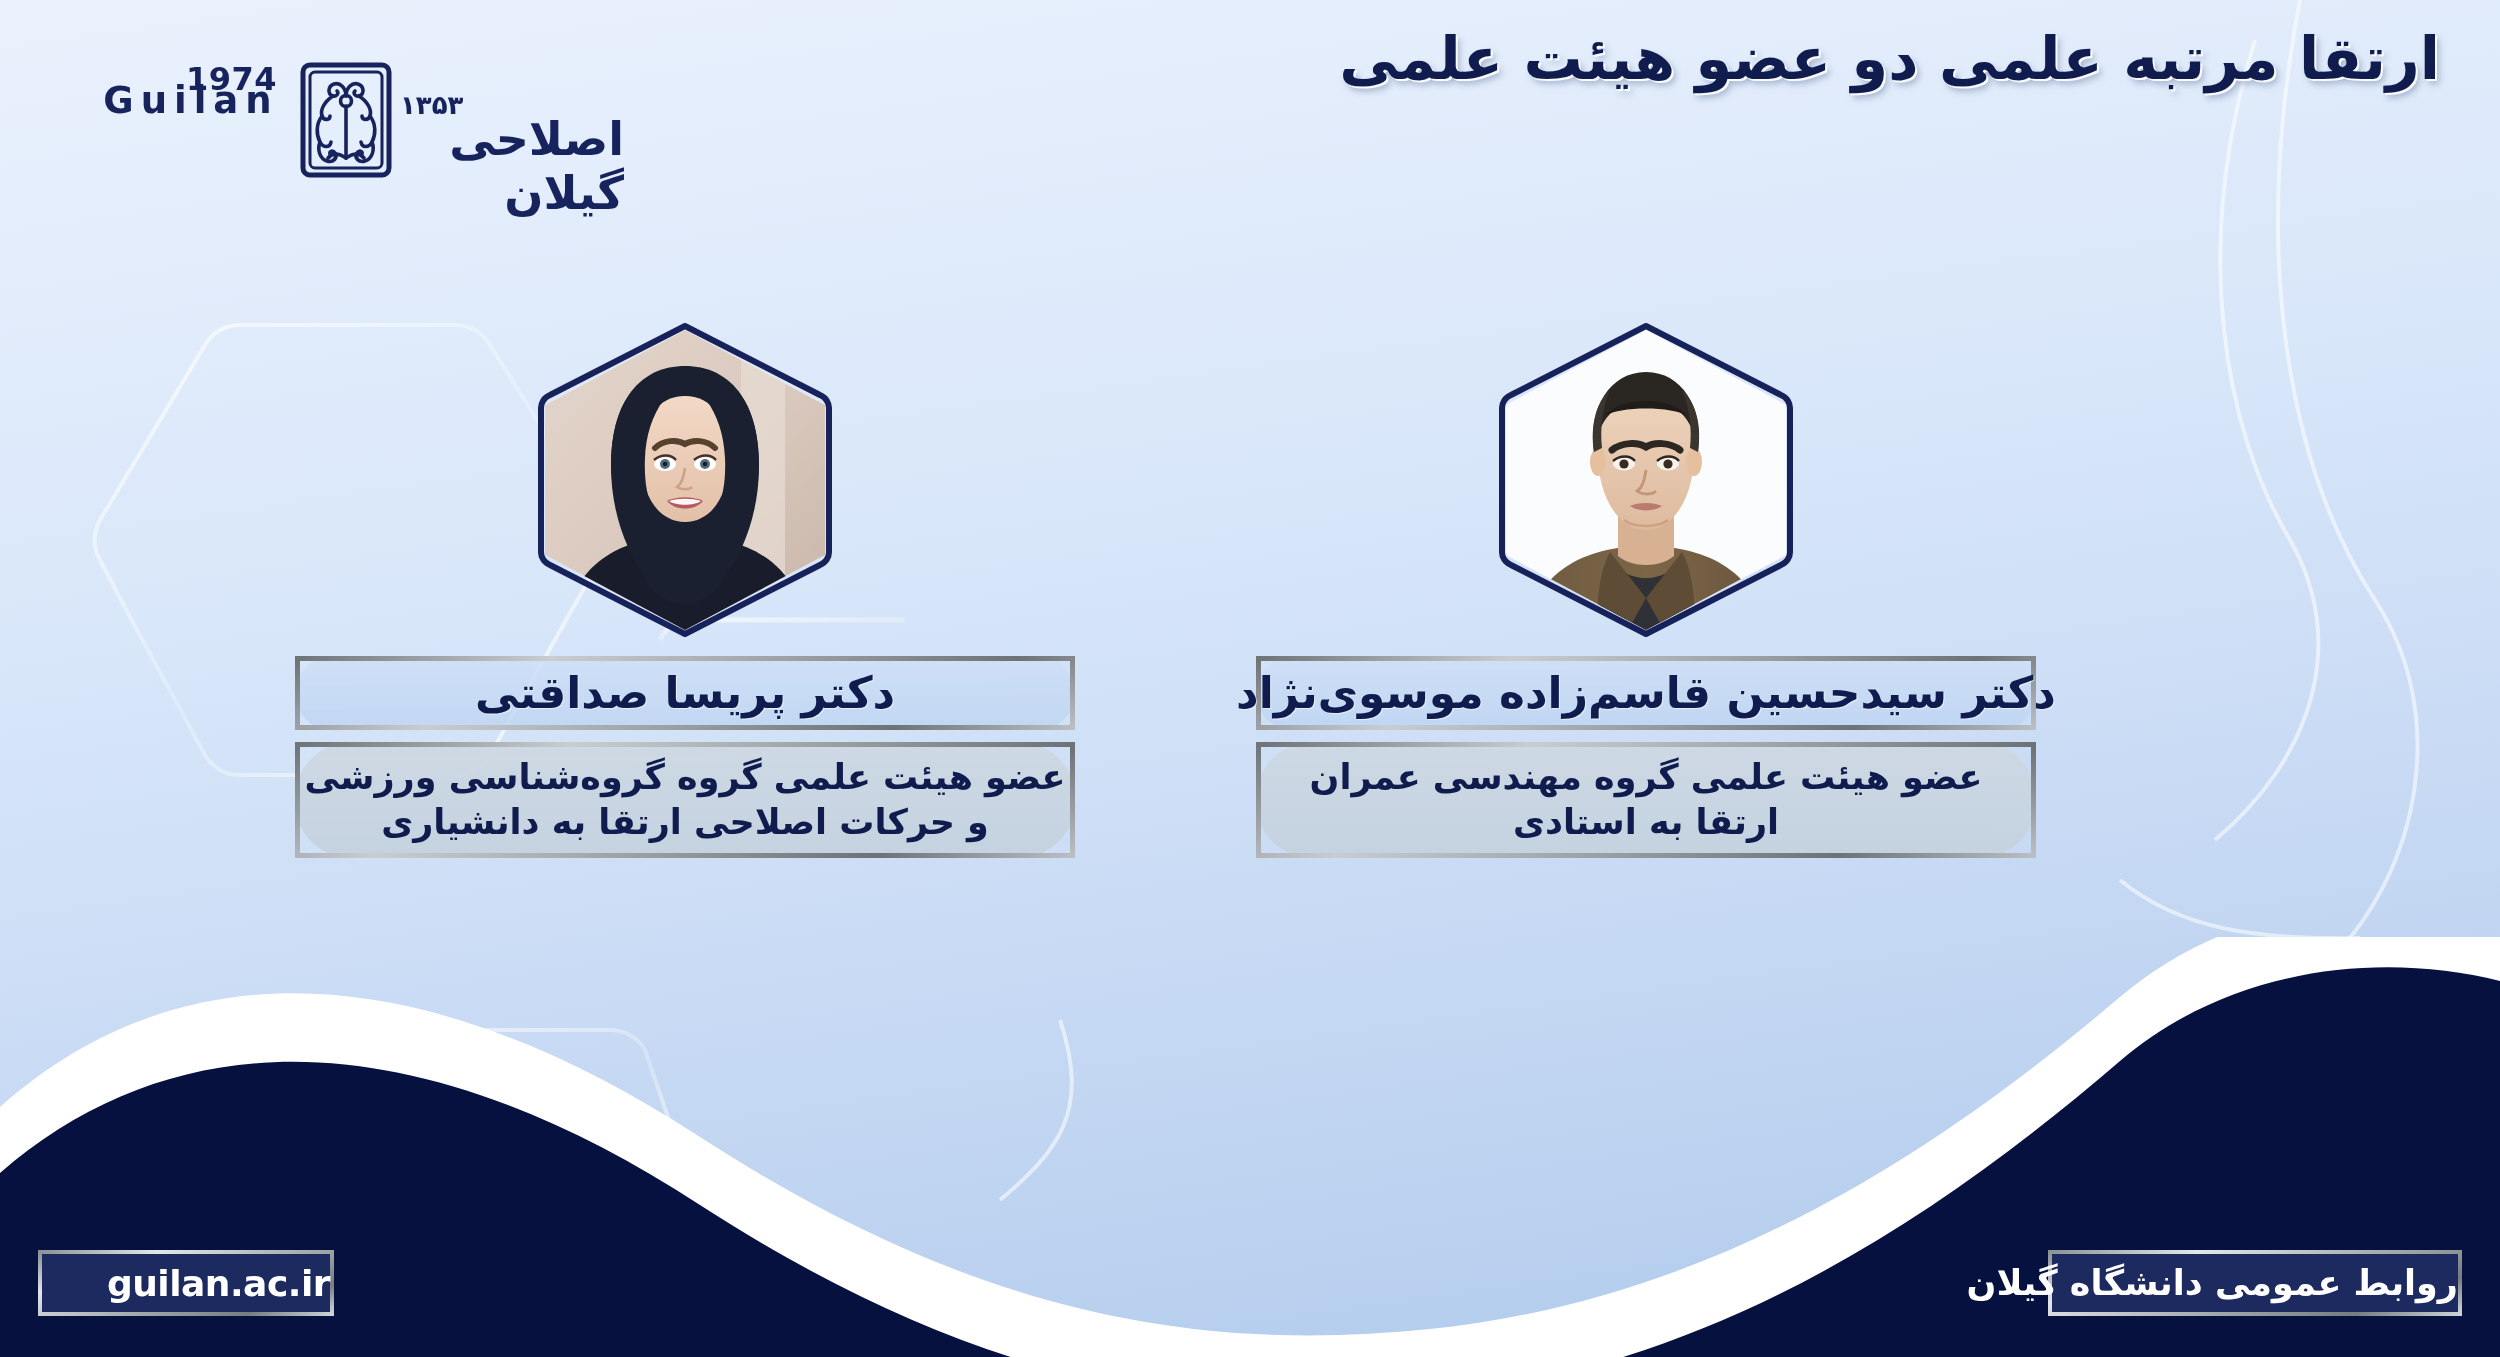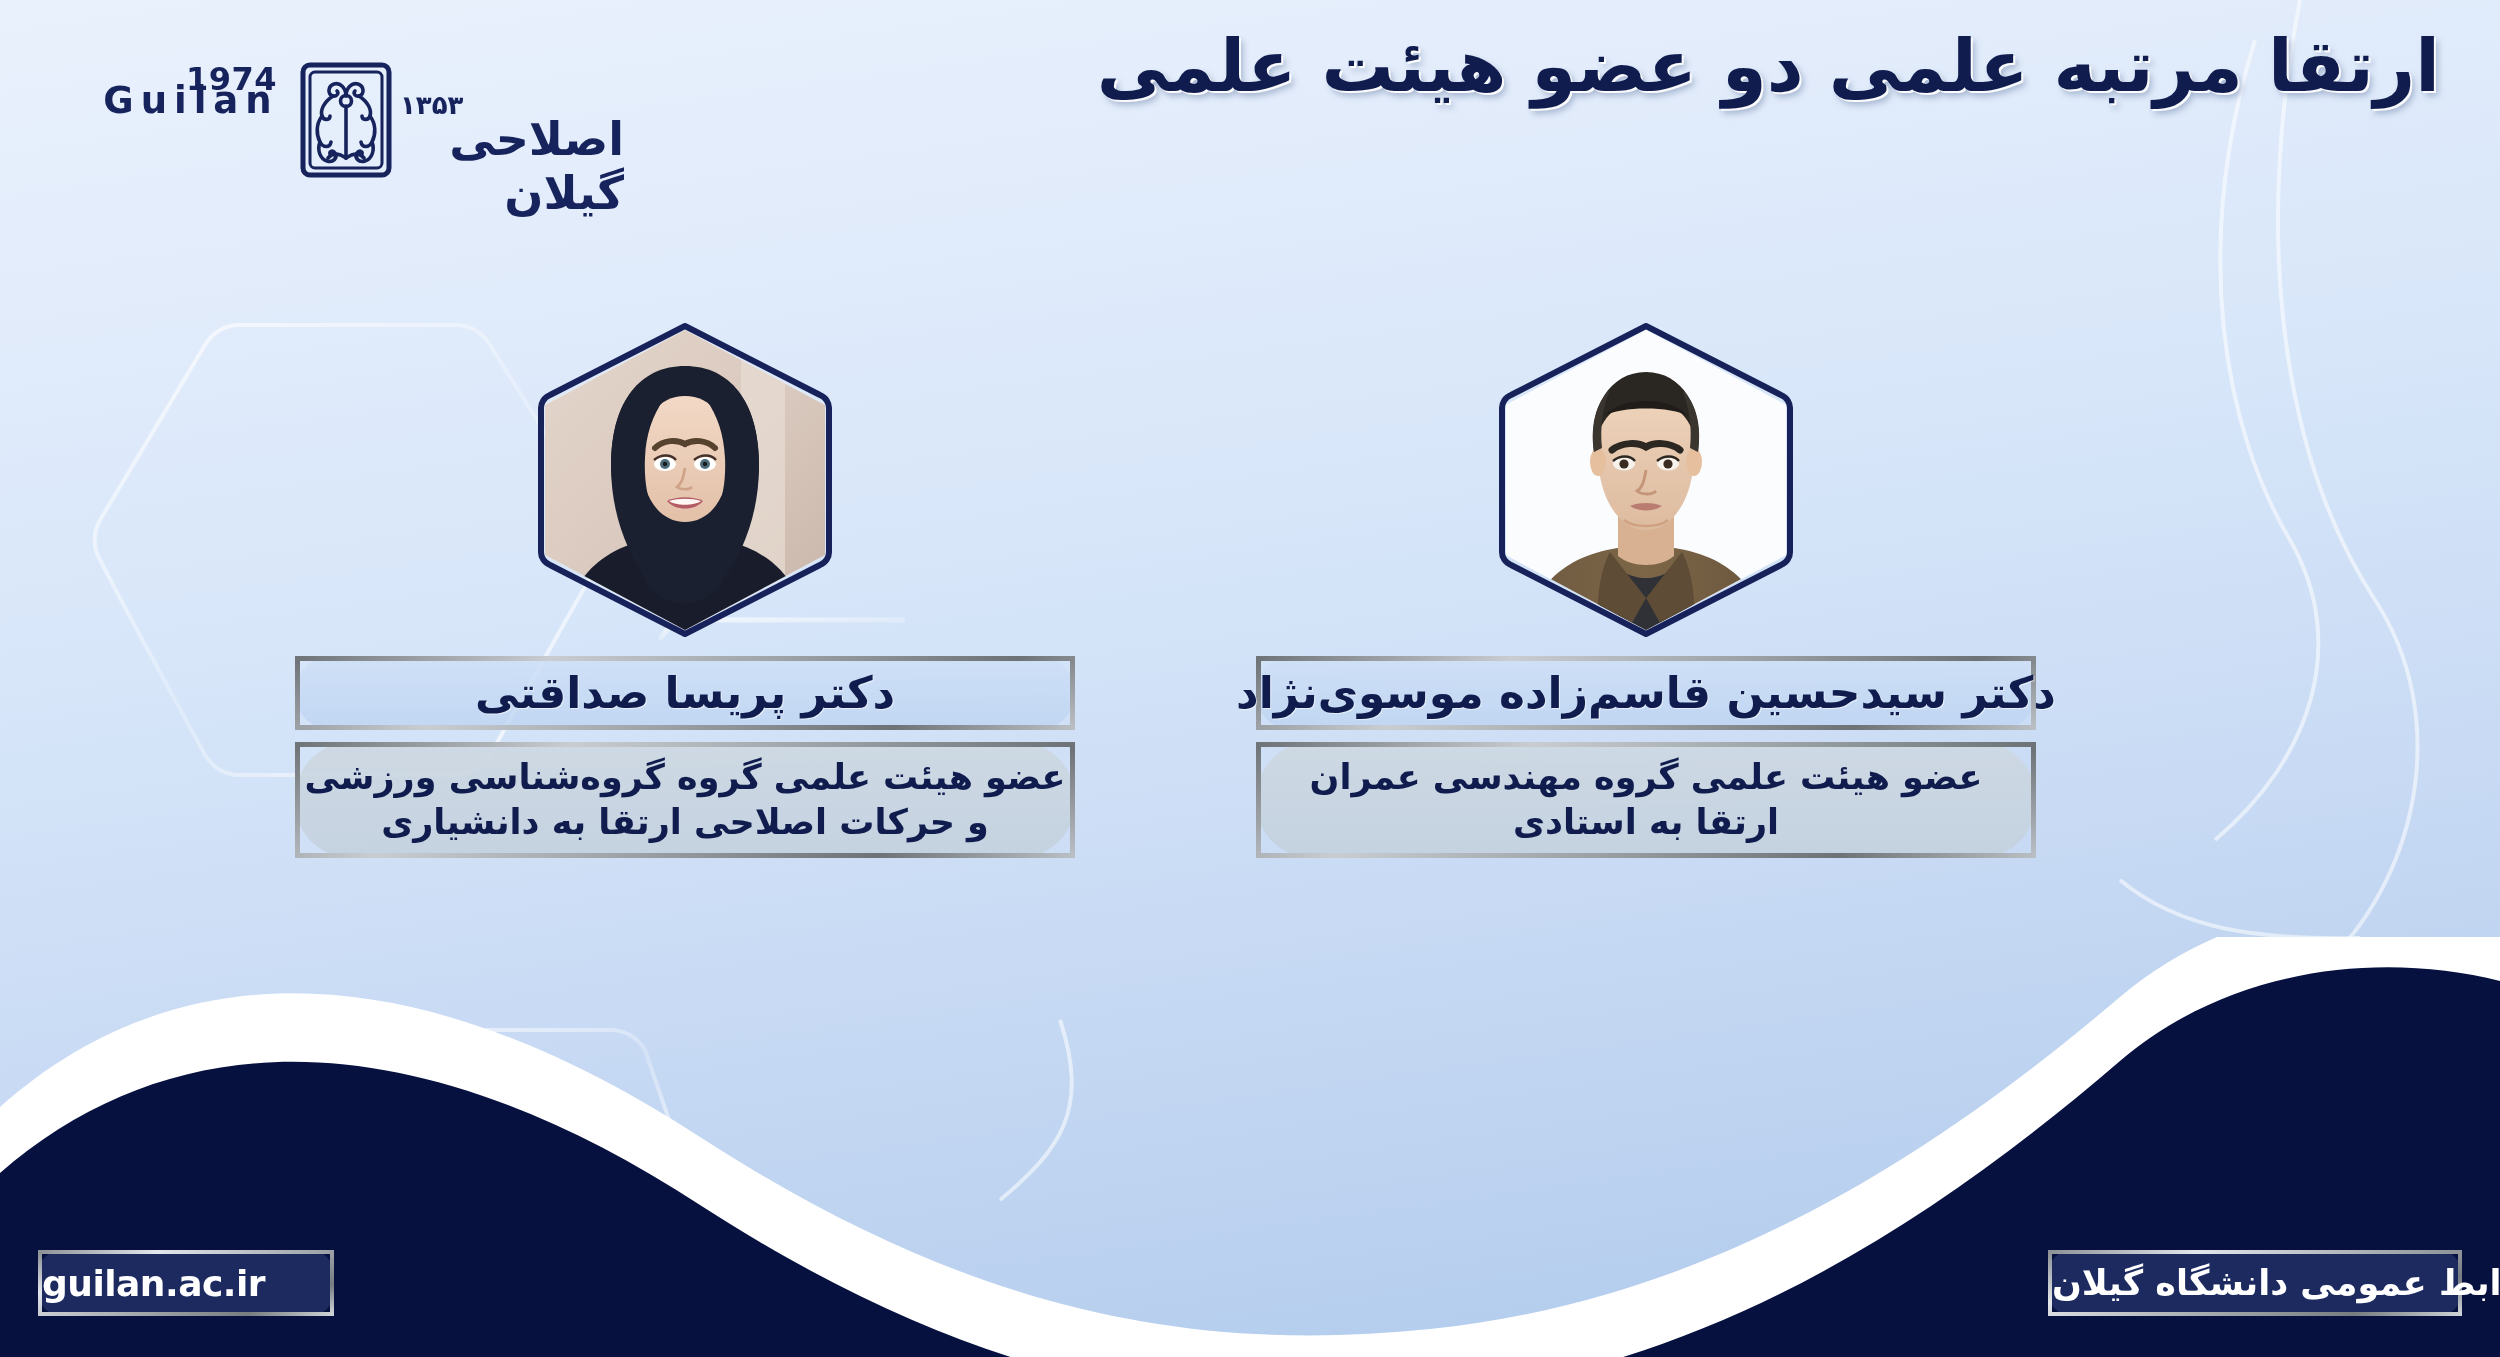--- a/index.html
+++ b/index.html
@@ -41,21 +41,21 @@
     direction:rtl;
   }
   .logo-fa{
     position:absolute;left:316px;top:22px;width:230px;height:120px;
   }
 
   .headline{
     position:absolute;right:60px;top:24px;width:1560px;
     text-align:right;direction:rtl;
     font-family:"DejaVu Sans","Liberation Sans",sans-serif;
-    font-weight:bold;font-size:72px;line-height:1.18;
+    font-weight:bold;font-size:59px;line-height:1.18;
     color:#101c4e;
     text-shadow:
       2px 2px 0 rgba(255,255,255,.92),
       4px 5px 6px rgba(120,140,175,.55);
     letter-spacing:-1px;
   }
 
   
   .person{position:absolute;top:330px;width:780px;}
   .person.left{left:295px;}
@@ -106,23 +106,23 @@
     line-height:1.28;white-space:nowrap;
   }
 
   
   .footer-svg{position:absolute;left:0;bottom:0;width:2500px;height:420px;}
 
   .pill{
     position:absolute;bottom:41px;height:66px;
     border:4px solid;
     border-image:linear-gradient(160deg,#8d9296,#e2e6ea 25%,#a9aeb2 55%,#777c80 82%,#cdd2d6) 1;
-    border-radius:24px;
+    border-radius:14px;
     background:#1d2a60;
-    display:flex;align-items:center;justify-content:flex-end;
+    display:flex;align-items:center;justify-content:flex-start;
     box-sizing:border-box;
   }
   .pill-url{left:38px;width:296px;}
   .pill-url span{
     color:#fff;font-weight:bold;font-size:36px;letter-spacing:-.5px;
     font-family:"DejaVu Sans","Liberation Sans",sans-serif;
   }
   .pill-pr{right:38px;width:414px;}
   .pill-pr span{
     color:#fff;font-weight:bold;font-size:35px;direction:rtl;white-space:nowrap;

